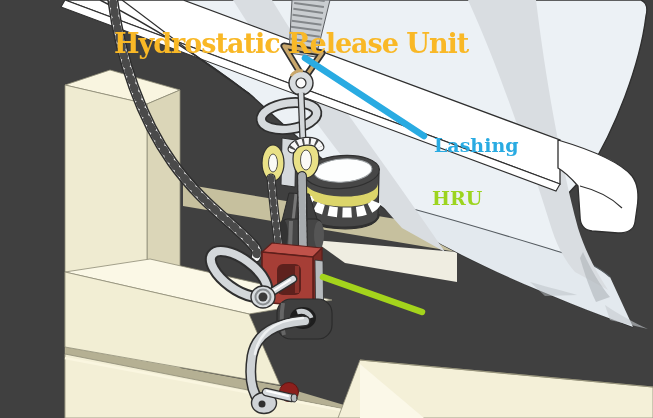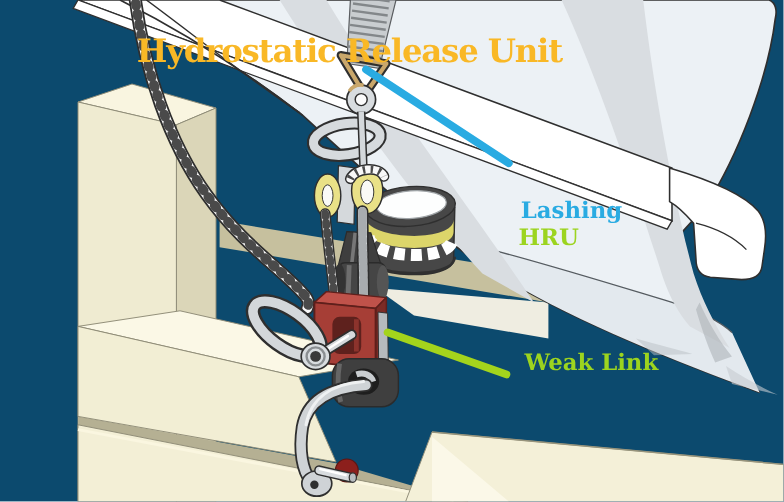--- a/index.html
+++ b/index.html
@@ -1,26 +1,26 @@
 <!DOCTYPE html>
 <html><head>
 <meta charset="utf-8">
 <style>
   html,body{margin:0;padding:0;background:#fff;}
   #stage{
-    position:relative;width:653px;height:418px;overflow:hidden;background:#0c4a6e;
+    position:relative;width:653px;height:418px;overflow:hidden;background:#404040;
     font-family:"DejaVu Serif","Liberation Serif",serif;
   }
   #art{position:absolute;left:0;top:0;}
   .lbl{
     position:absolute;font-weight:bold;white-space:nowrap;line-height:1;
     -webkit-font-smoothing:antialiased;
   }
   .lbl-title{left:114px;top:30px;font-size:27px;letter-spacing:-1px;}
-  .lbl-lashing{left:434px;top:136px;font-size:19px;margin-top:31px;}
+  .lbl-lashing{left:434px;top:136px;font-size:19px;}
   .lbl-hru{left:388px;top:189px;font-size:19px;margin-left:44px;}
   .lbl-painter{left:127px;top:221px;font-size:18px;}
   .lbl-weak{left:437px;top:293px;font-size:19px;}
   .lbl-watermark{left:371px;top:363px;font-size:23px;}
 </style>
 </head>
 <body>
 
 <div id="stage">
 
@@ -183,15 +183,14 @@
 
   <g stroke-linecap="round">
     <line x1="305" y1="58" x2="424" y2="136" stroke="#29ABE2" stroke-width="6.5"></line>
     <line x1="323" y1="277" x2="422" y2="312" stroke="#A4D41C" stroke-width="6.5"></line>
   </g>
 </svg>
 
 <div class="lbl lbl-title" style="color: rgb(249, 184, 38);">Hydrostatic Release Unit</div>
 <div class="lbl lbl-lashing" style="color: rgb(41, 171, 226);">Lashing</div>
 <div class="lbl lbl-hru" style="color: rgb(156, 212, 31);">HRU</div>
-<div class="lbl lbl-weak" style="color: rgb(156, 212, 31);">Weak Link</div>
 
 </div>
 
 </body></html>

